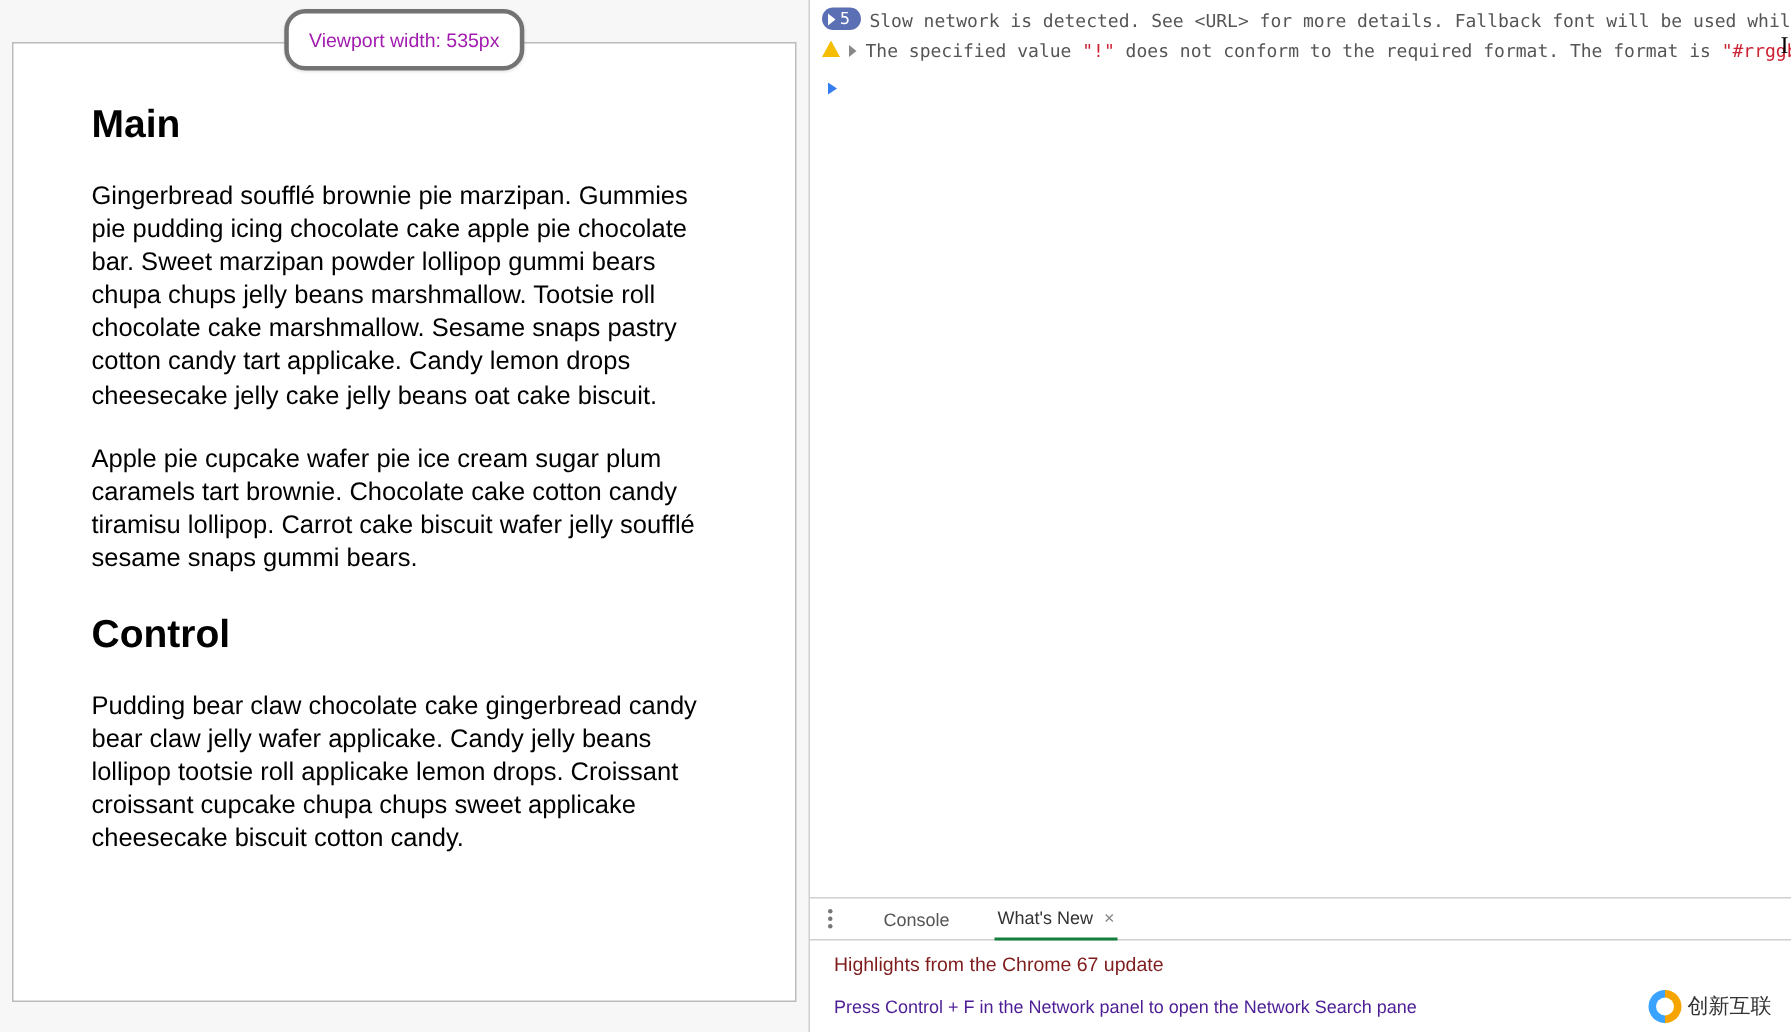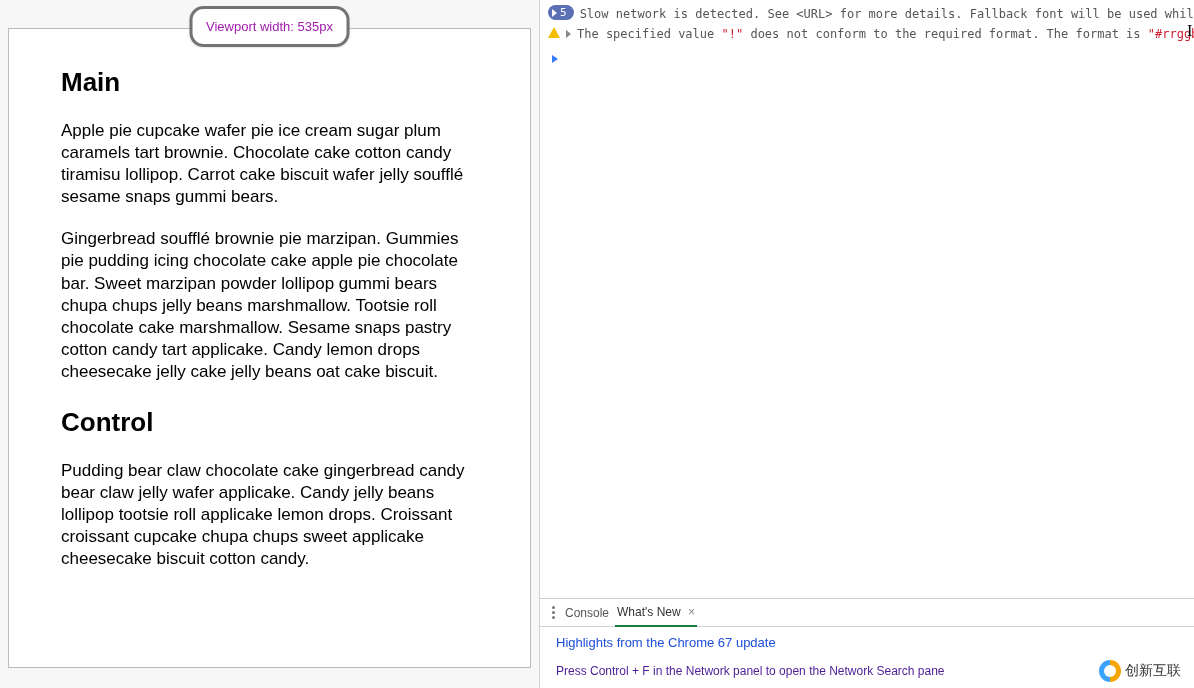--- a/index.html
+++ b/index.html
@@ -134,42 +134,42 @@
   .drawer {
     border-top: 1px solid #d0d0d0;
     background: #fff;
   }
   .drawer-tabs {
     display: flex;
     align-items: center;
     height: 28px;
     border-bottom: 1px solid #d0d0d0;
     padding: 0 8px;
-    gap: 4px;
+    gap: 28px;
     font-size: 12px;
     color: #555;
   }
   .kebab {
     display:flex; flex-direction:column; gap:2px;
     padding: 0 4px; cursor:pointer;
   }
   .kebab span { width:3px;height:3px;background:#777;border-radius:50%; }
   .drawer-tab { padding: 6px 2px; cursor:pointer; }
   .drawer-tab.active {
     color: #333;
     border-bottom: 2px solid #15803d;
     margin-bottom:-1px;
   }
   .drawer-tab .close-x { margin-left:4px; color:#888; cursor:pointer;}
   .drawer-body {
     padding: 8px 16px 10px 16px;
     font-size: 13px;
     color: #333;
   }
-  .drawer-body .subtitle { color:#1d4ed8; margin-bottom: 14px; }
+  .drawer-body .subtitle { color:#7f1d1d; margin-bottom: 14px; }
   .drawer-body .section-title { font-size: 14px; color:#222; margin-bottom:2px;}
   .drawer-body .hint { color:#4c1d95; font-size:12px; }
 
   
   .watermark {
     position: absolute;
     right: 13px; bottom: 6px;
     display:flex; align-items:center; gap:4px;
     font-size: 14px;
     font-family: "Microsoft YaHei", sans-serif;
@@ -185,22 +185,22 @@
     content:""; position:absolute; inset:5px; background:#fff; border-radius:50%;
   }
 </style>
 </head>
 <body>
 
 <div class="preview-pane">
   <div class="viewport-pill">Viewport width: 535px</div>
   <div class="doc-frame">
     <h2>Main</h2>
+    <p>Gingerbread soufflé brownie pie marzipan. Gummies pie pudding icing chocolate cake apple pie chocolate bar. Sweet marzipan powder lollipop gummi bears chupa chups jelly beans marshmallow. Tootsie roll chocolate cake marshmallow. Sesame snaps pastry cotton candy tart applicake. Candy lemon drops cheesecake jelly cake jelly beans oat cake biscuit.</p>
     <p>Apple pie cupcake wafer pie ice cream sugar plum caramels tart brownie. Chocolate cake cotton candy tiramisu lollipop. Carrot cake biscuit wafer jelly soufflé sesame snaps gummi bears.</p>
-    <p>Gingerbread soufflé brownie pie marzipan. Gummies pie pudding icing chocolate cake apple pie chocolate bar. Sweet marzipan powder lollipop gummi bears chupa chups jelly beans marshmallow. Tootsie roll chocolate cake marshmallow. Sesame snaps pastry cotton candy tart applicake. Candy lemon drops cheesecake jelly cake jelly beans oat cake biscuit.</p>
     <h2>Control</h2>
     <p>Pudding bear claw chocolate cake gingerbread candy bear claw jelly wafer applicake. Candy jelly beans lollipop tootsie roll applicake lemon drops. Croissant croissant cupcake chupa chups sweet applicake cheesecake biscuit cotton candy.</p>
   </div>
 </div>
 
 <div class="devtools" style="position:relative;">
   <div class="console-area">
 
     <div class="console-row">
       <span class="badge">

